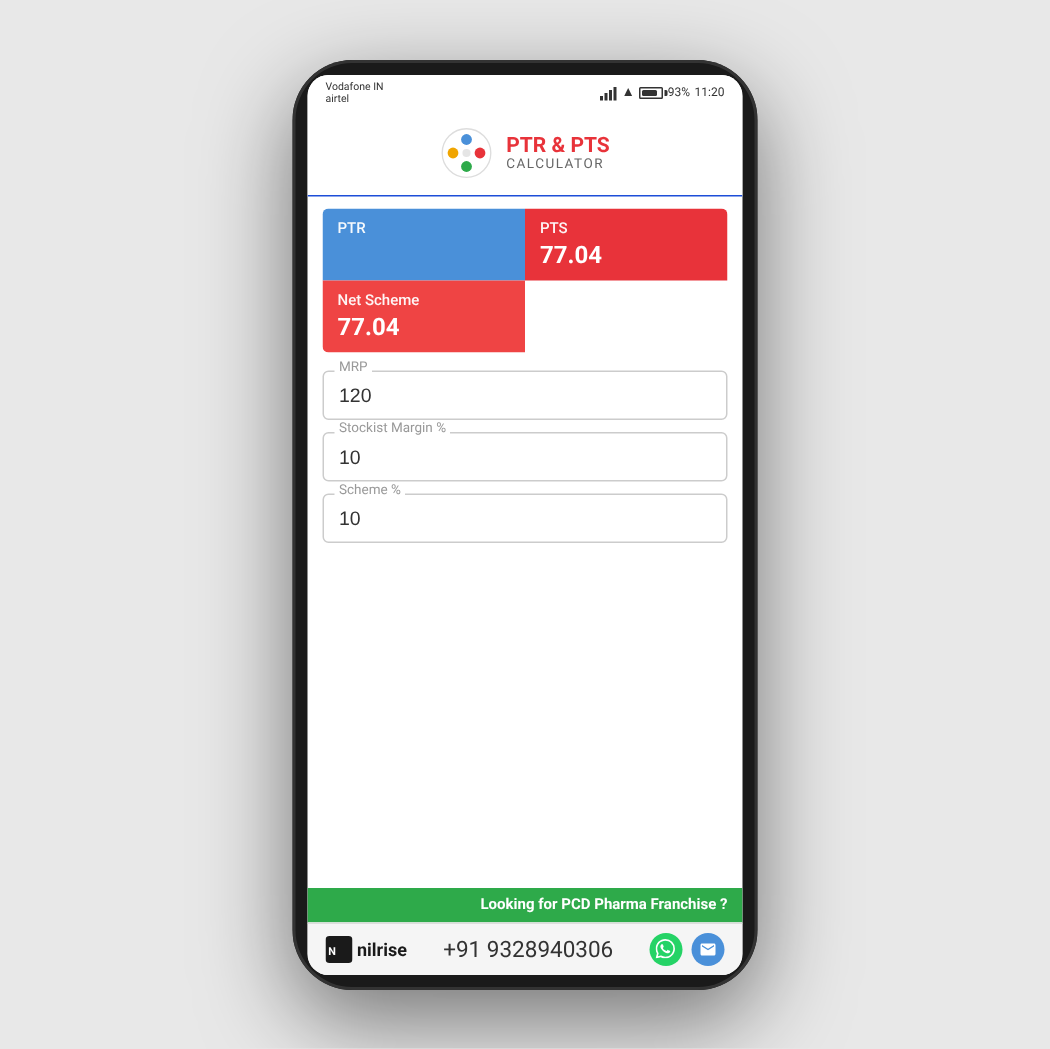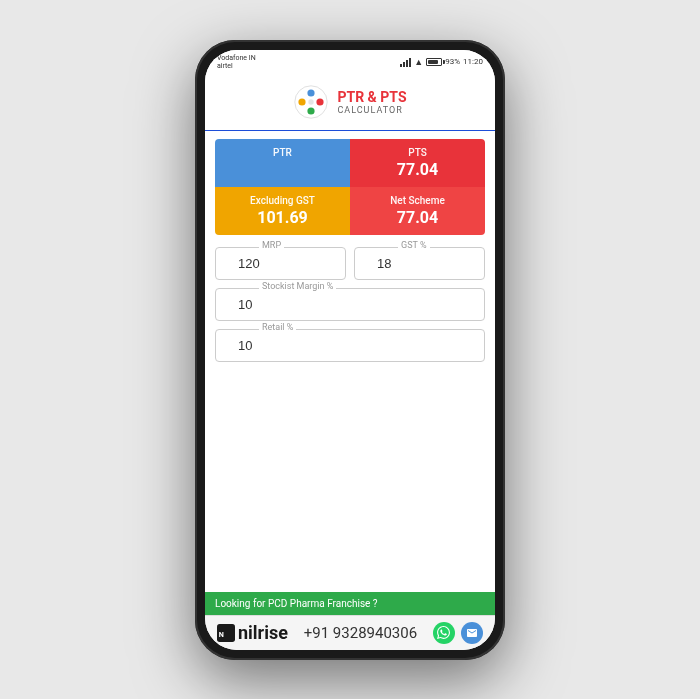--- a/index.html
+++ b/index.html
@@ -21,21 +21,21 @@
       border-radius: 40px;
       padding: 10px;
       box-shadow: 0 20px 60px rgba(0,0,0,0.5), inset 0 0 0 2px #333;
       position: relative;
     }
 
     .phone-inner {
       width: 100%;
       height: 100%;
       background: #fff;
-      border-radius: 32px;
+      border-radius: 14px;
       overflow: hidden;
       display: flex;
       flex-direction: column;
     }
 
     
     .status-bar {
       background: #fff;
       padding: 4px 12px;
       display: flex;
@@ -135,21 +135,20 @@
     }
 
     
     .results-grid {
       display: grid;
       grid-template-columns: 1fr 1fr;
       gap: 0;
       margin: 8px 10px;
       border-radius: 4px;
       overflow: hidden;
-      text-align: center;
     }
 
     .result-card {
       padding: 8px 10px;
       color: white;
     }
 
     .result-card.ptr { background: #4a90d9; }
     .result-card.pts { background: #e8333a; }
     .result-card.excl-gst { background: #f0a500; }
@@ -190,42 +189,41 @@
 
     .input-label {
       position: absolute;
       top: -7px;
       left: 8px;
       background: #fff;
       padding: 0 3px;
       font-size: 9px;
       color: #999;
       z-index: 1;
-      margin-left: 36px;
     }
 
     .input-field {
       width: 100%;
       border: 1px solid #ccc;
       border-radius: 4px;
-      padding: 8px 22px;
+      padding: 8px 10px;
       font-size: 13px;
       color: #333;
       outline: none;
       background: #fff;
     }
 
     
     .ad-banner {
       background: #2eaa4a;
       padding: 6px 10px;
-      text-align: left;
+      text-align: right;
       font-size: 10px;
       color: white;
-      font-weight: 400;
+      font-weight: 700;
     }
 
     
     .app-footer {
       background: #f5f5f5;
       padding: 6px 12px;
       display: flex;
       align-items: center;
       justify-content: space-between;
       border-top: 1px solid #ddd;
@@ -236,21 +234,21 @@
       align-items: center;
       gap: 3px;
     }
 
     .footer-logo-icon {
       width: 18px;
       height: 18px;
     }
 
     .nilrise-text {
-      font-size: 18px;
+      font-size: 12px;
       font-weight: bold;
       color: #1a1a1a;
     }
 
     .footer-phone {
       font-size: 15px;
       color: #333;
     }
 
     .footer-icons {
@@ -319,52 +317,44 @@
     </div>
 
     <div class="results-grid">
       <div class="result-card ptr">
         <div class="result-label">PTR</div>
       </div>
       <div class="result-card pts">
         <div class="result-label">PTS</div>
         <div class="result-value">77.04</div>
       </div>
-      <div class="result-card excl-gst">
-        <div class="result-label">Excluding GST</div>
-        <div class="result-value">101.69</div>
-      </div>
       <div class="result-card net-scheme">
         <div class="result-label">Net Scheme</div>
         <div class="result-value">77.04</div>
       </div>
     </div>
 
     <div class="inputs-section">
       <div class="input-row">
         <div class="input-group">
           <span class="input-label">MRP</span>
           <input type="text" class="input-field" value="120" style="">
         </div>
-        <div class="input-group">
-          <span class="input-label">GST %</span>
-          <input type="text" class="input-field" value="18" style="">
-        </div>
       </div>
 
       <div class="input-row">
         <div class="input-group">
           <span class="input-label">Stockist Margin %</span>
           <input type="text" class="input-field" value="10" style="">
         </div>
       </div>
 
       <div class="input-row">
         <div class="input-group full-width">
-          <span class="input-label">Retail %</span>
+          <span class="input-label">Scheme %</span>
           <input type="text" class="input-field" value="10" style="">
         </div>
       </div>
     </div>
 
     <div class="ad-banner">
       <span>Looking for PCD Pharma Franchise ?</span>
     </div>
 
     <div class="app-footer">

